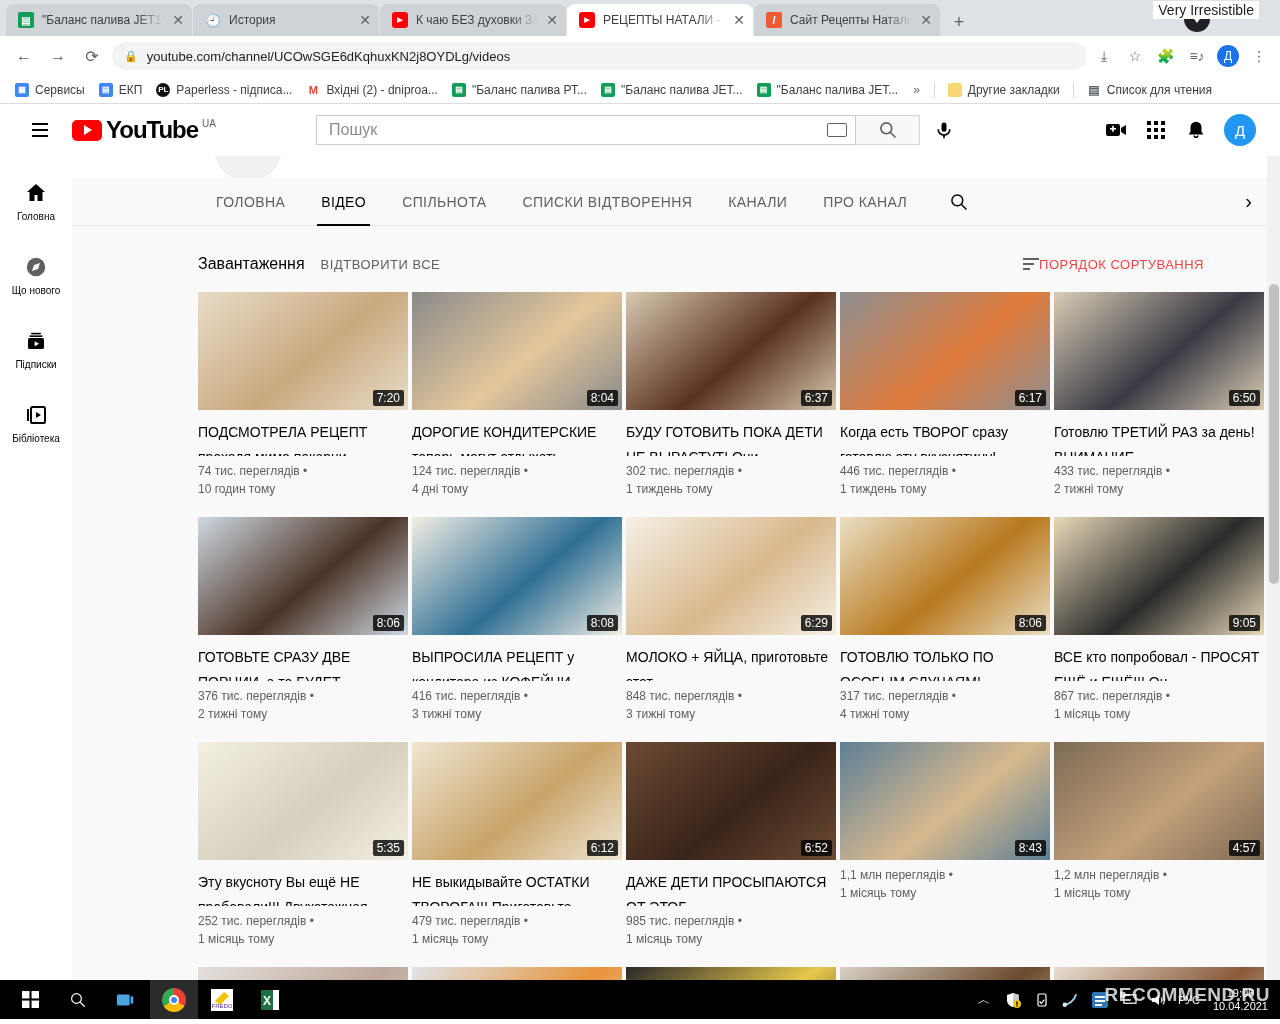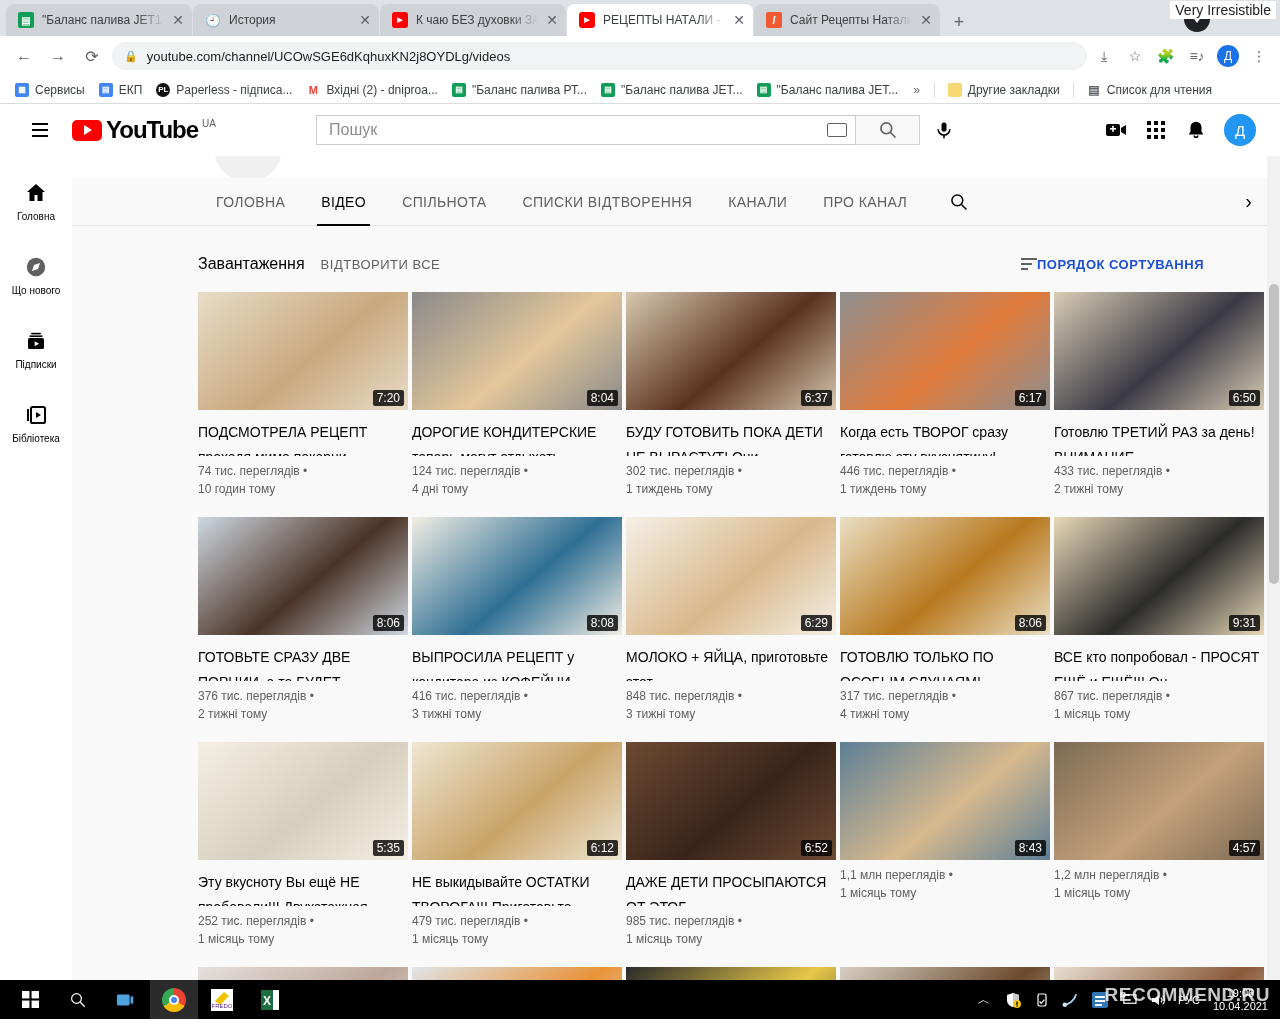--- a/index.html
+++ b/index.html
@@ -35,21 +35,21 @@
   .fav-yt    { background: #ff0000; border-radius: 3px; }
   .fav-yt::after { content: "\25B6"; font-size: 7px; color: #fff; }
   .fav-site  { background: #ee5b33; font-style: italic; }
   .newtab { width: 28px; height: 28px; display: flex; align-items: center; justify-content: center;
             font-size: 18px; color: #5f6368; margin-left: 4px; }
   .profile-pill { position: absolute; right: 70px; top: 6px; width: 26px; height: 26px;
                   border-radius: 50%; background: #202124; display: flex;
                   align-items: center; justify-content: center; }
   .profile-pill::after { content: ""; width: 0; height: 0; border-left: 5px solid transparent;
                          border-right: 5px solid transparent; border-top: 7px solid #fff; }
-  .tooltip-text { position: absolute; right: 4px; top: 1px; background: #fff; color: #202124;
+  .tooltip-text { position: absolute; right: 21px; top: 1px; background: #fff; color: #202124;
                   font-size: 14px; padding: 1px 5px; }
 
   .toolbar { height: 40px; background: #fff; display: flex; align-items: center;
              gap: 6px; padding: 0 10px; }
   .navbtn { width: 28px; height: 28px; display: flex; align-items: center;
             justify-content: center; color: #5f6368; font-size: 16px; }
   .omnibox { flex: 1; height: 28px; background: #f1f3f4; border-radius: 14px;
              display: flex; align-items: center; padding: 0 12px; gap: 9px; }
   .omnibox .url { font-size: 13px; color: #202124; }
   .lock { font-size: 11px; color: #5f6368; }
@@ -138,21 +138,21 @@
   .ch-search { margin-left: 24px; color: #030303; display: flex; align-items: center; }
   .ch-more { position: absolute; right: 28px; color: #030303; font-size: 20px; }
 
   .content { padding: 22px 0 0 126px; }
   .section-head { display: flex; align-items: center; height: 32px; position: relative;
                   padding-right: 86px; }
   .sec-title { font-size: 16px; font-weight: 500; color: #030303; }
   .sec-play { font-size: 13px; font-weight: 500; color: #606060; letter-spacing: .5px;
               margin-left: 16px; }
   .sort { position: absolute; right: 76px; display: flex; align-items: center; gap: 0;
-          font-size: 13px; font-weight: 700; color: #1d4ed8; letter-spacing: .5px; }
+          font-size: 13px; font-weight: 400; color: #ef4444; letter-spacing: .5px; }
   .sort-ico { display: flex; flex-direction: column; gap: 3px; }
   .sort-ico i { display: block; height: 2px; background: #606060; }
   .sort-ico i:nth-child(1) { width: 16px; }
   .sort-ico i:nth-child(2) { width: 11px; }
   .sort-ico i:nth-child(3) { width: 7px; }
 
   .grid { display: grid; grid-template-columns: repeat(5, 210px); column-gap: 4px;
           row-gap: 0; margin-top: 12px; }
   .card { width: 210px; margin-bottom: 19px; }
   .thumb { width: 210px; height: 118px; position: relative; overflow: hidden;
@@ -499,21 +499,21 @@
             <div class="card">
               <div class="thumb" style="background:linear-gradient(140deg,#eadfc4 0%,#b8791f 55%,#eadfc4 100%)">
                 <span class="dur">8:06</span>
               </div>
               <div class="vtitle">ГОТОВЛЮ ТОЛЬКО ПО ОСОБЫМ СЛУЧАЯМ!...</div>
               <div class="vmeta">317 тис. переглядів •</div>
               <div class="vmeta" style="margin-top:0">4 тижні тому</div>
             </div>
             <div class="card">
               <div class="thumb" style="background:linear-gradient(140deg,#e8d9b8 0%,#2b2b2b 55%,#e8d9b8 100%)">
-                <span class="dur">9:31</span>
+                <span class="dur">9:05</span>
               </div>
               <div class="vtitle">ВСЕ кто попробовал - ПРОСЯТ ЕЩЁ и ЕЩЁ!!! Он...</div>
               <div class="vmeta">867 тис. переглядів •</div>
               <div class="vmeta" style="margin-top:0">1 місяць тому</div>
             </div>
             <div class="card">
               <div class="thumb" style="background:linear-gradient(140deg,#f3efe2 0%,#d6cfbd 55%,#f3efe2 100%)">
                 <span class="dur">5:35</span>
               </div>
               <div class="vtitle">Эту вкусноту Вы ещё НЕ пробовали!!! Двухэтажная...</div>

